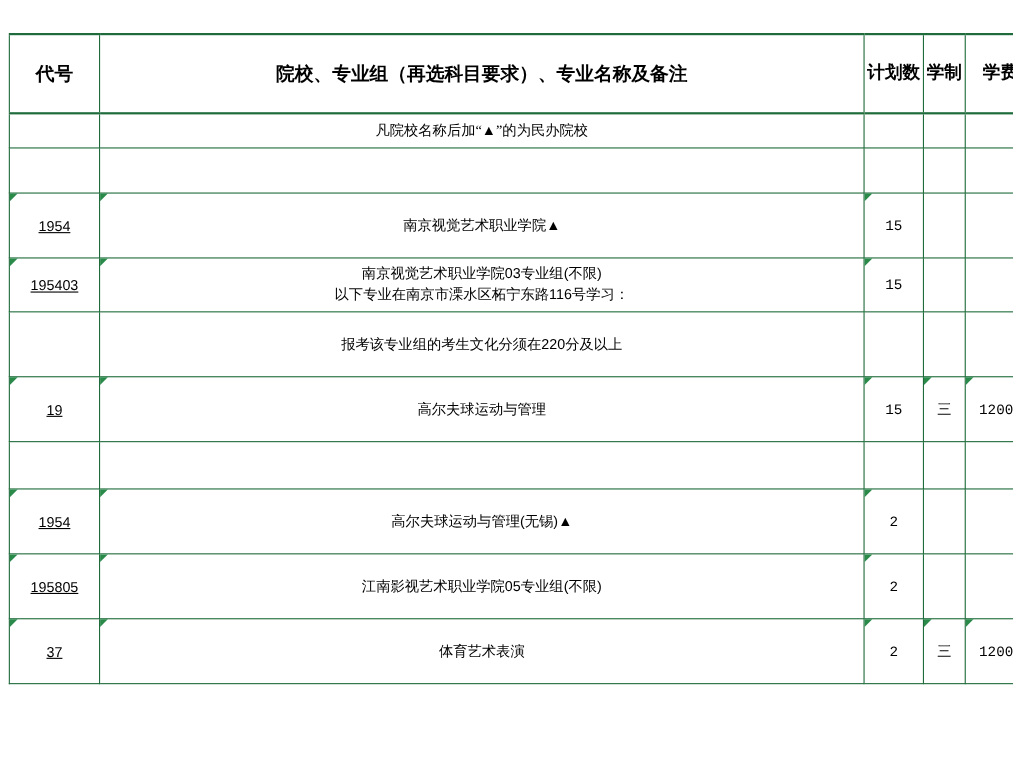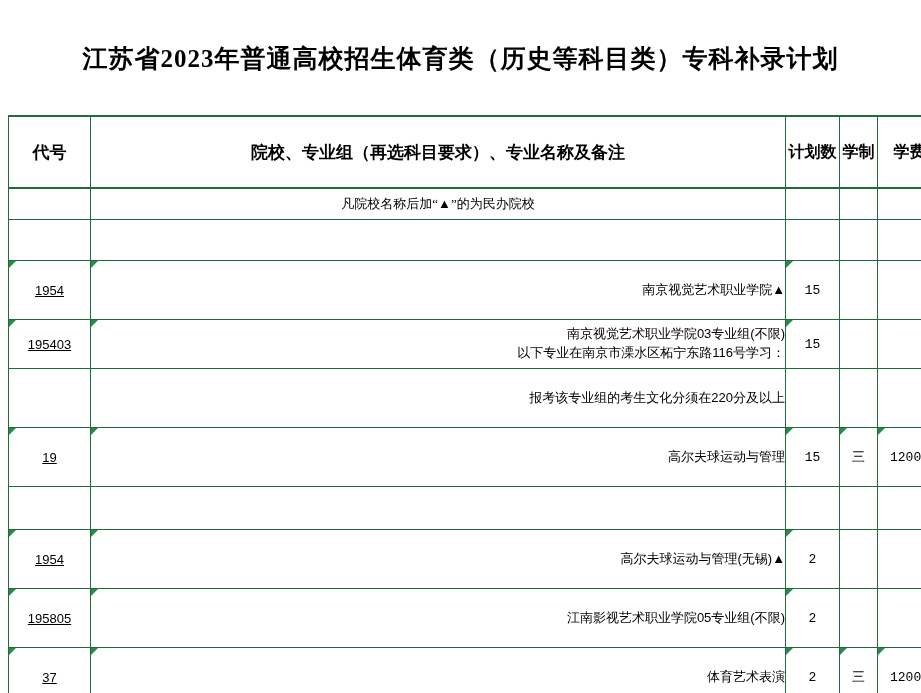--- a/index.html
+++ b/index.html
@@ -66,21 +66,21 @@
   .col-num  { width: 54px; }
   .col-len  { width: 38px; }
   .col-fee  { width: 64px; }
 
   td.code {
     text-align: center;
     font-size: 13px;
     text-decoration: underline;
   }
   td.main {
-    text-align: right;
+    text-align: center;
     padding-left: 8px;
     font-size: 13px;
     line-height: 1.45;
   }
   td.num, td.len, td.fee {
     text-align: center;
     font-size: 13px;
     font-family: Liberation Mono, monospace;
   }
   td.notice {
@@ -103,21 +103,20 @@
     top: 0;
     border-top: 7px solid #2a8a4a;
     border-right: 7px solid transparent;
   }
 </style>
 </head>
 <body>
 
 <div class="page">
 
-  <div class="title">江苏省2023年普通高校招生体育类（历史等科目类）专科补录计划</div>
 
   <div class="table-wrap">
     <table class="plan">
       <colgroup>
         <col class="col-code">
         <col class="col-main">
         <col class="col-num">
         <col class="col-len">
         <col class="col-fee">
       </colgroup>

